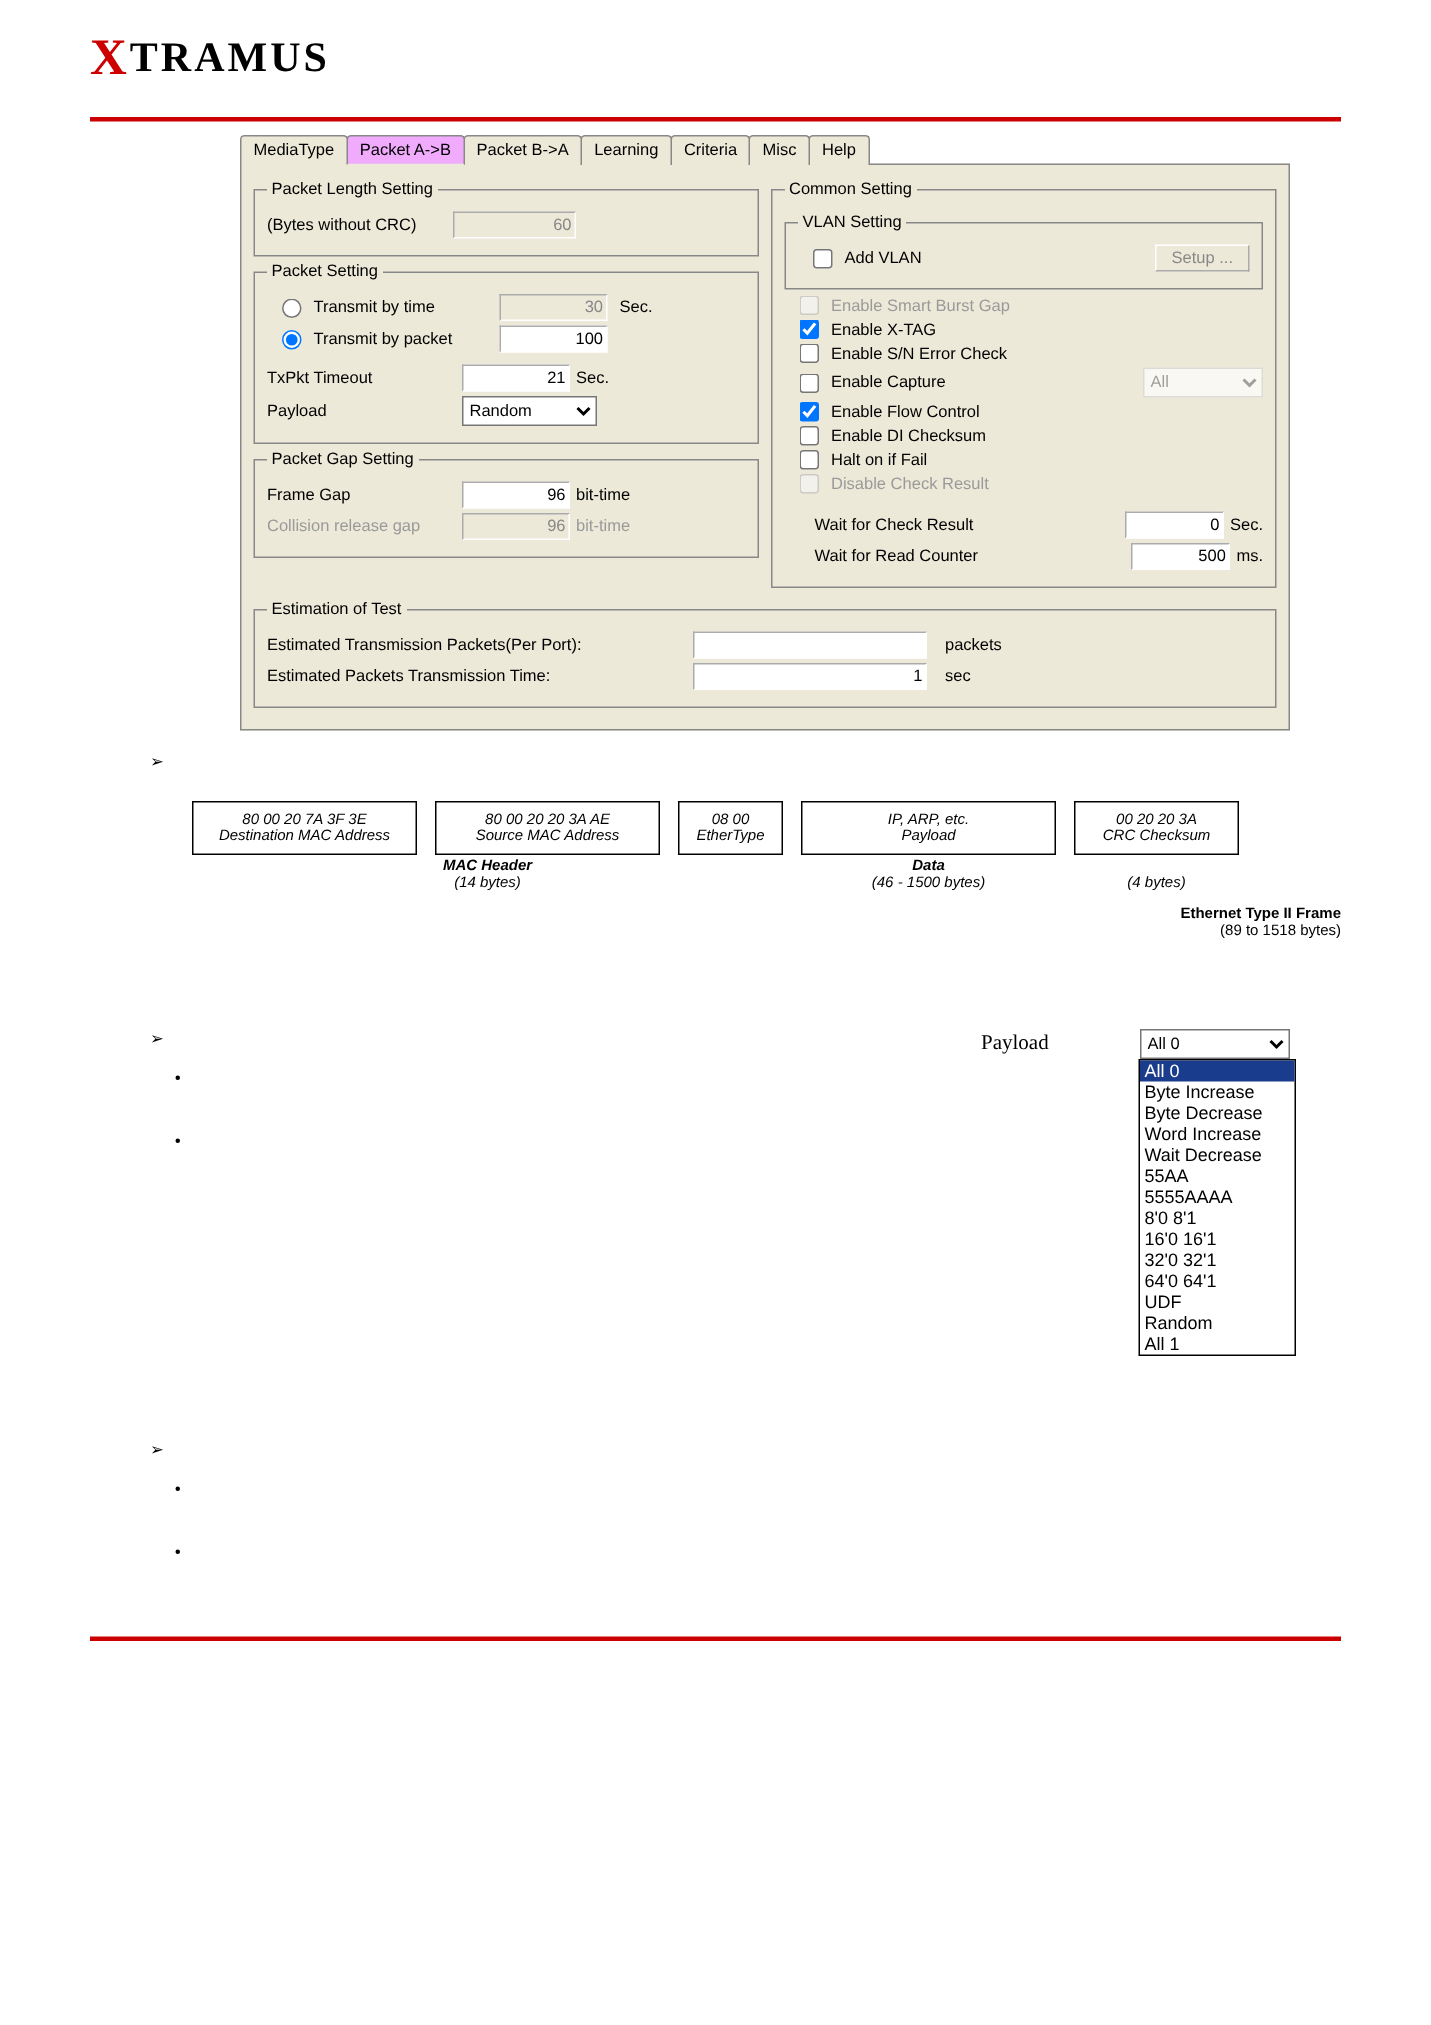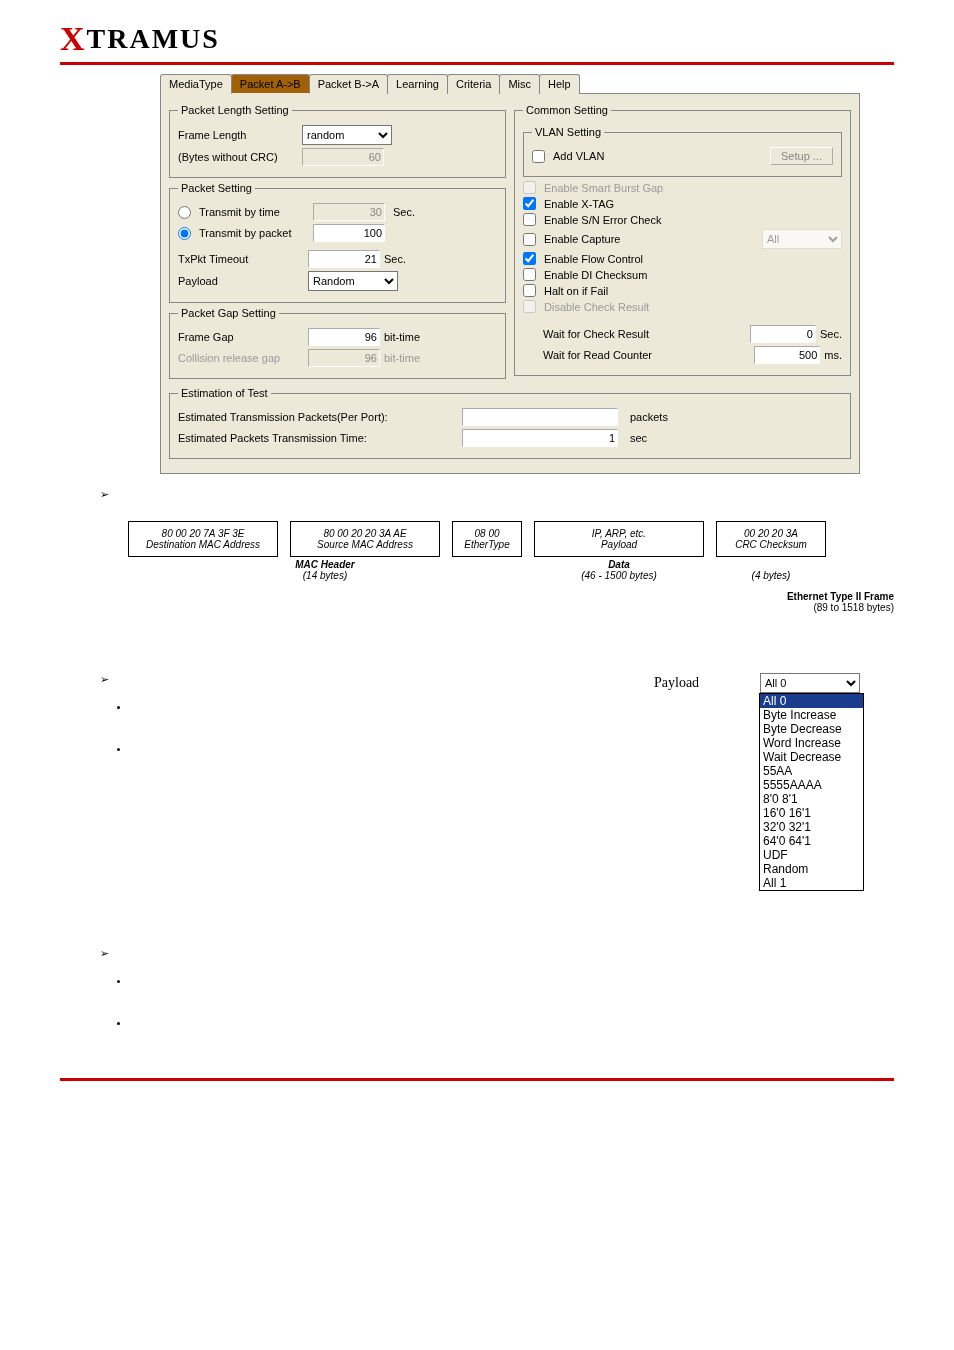--- a/index.html
+++ b/index.html
@@ -11,21 +11,21 @@
   }
   .page {
     padding: 20px 60px;
   }
   .logo {
     font-family: "Times New Roman", serif;
     font-size: 28px;
     font-weight: bold;
     color: #000;
     letter-spacing: 2px;
-    margin-bottom: 4px;
+    margin-bottom: 20px;
   }
   .logo .x {
     color: #c00;
     font-size: 34px;
     vertical-align: -2px;
   }
   .hr-red {
     border: none;
     border-top: 3px solid #c00;
     margin: 0 0 8px 0;
@@ -44,21 +44,21 @@
   .tab {
     padding: 3px 8px;
     border: 1px solid #888;
     border-bottom: none;
     background: #ece9d8;
     border-radius: 3px 3px 0 0;
     margin-right: -1px;
     cursor: pointer;
   }
   .tab.active {
-    background: #a16207;
+    background: #f0abfc;
     border-bottom: 1px solid #ece9d8;
     position: relative;
     z-index: 3;
   }
   .panel {
     background: #ece9d8;
     border: 1px solid #888;
     padding: 6px 8px 10px 8px;
     position: relative;
     z-index: 1;
@@ -107,21 +107,21 @@
   }
   .disabled-text { color: #9a9a9a; }
   .btn {
     font-size: 11px;
     padding: 2px 10px;
     background: #ece9d8;
     border: 1px outset #fff;
     cursor: pointer;
   }
   .btn.disabled { color: #888; }
-  .chk input { margin: 0 4px 0 0; vertical-align: middle; }
+  .chk input { margin: 0 4px 0 10px; vertical-align: middle; }
 
   
   .framediag {
     margin: 20px 0 10px 0;
     display: flex;
     justify-content: center;
     font-style: italic;
   }
   .fbox {
     border: 1px solid #000;
@@ -199,24 +199,20 @@
       <div class="tab">Misc</div>
       <div class="tab">Help</div>
     </div>
 
     <div class="panel">
       <div class="cols">
 
         <div class="col">
           <fieldset>
             <legend>Packet Length Setting</legend>
-            <div class="row">
-              <label style="width:120px">Frame Length</label>
-              <select class="sel" style="width:90px"><option>random</option></select>
-            </div>
             <div class="row">
               <label style="width:120px">(Bytes without CRC)</label>
               <input class="txt disabled" style="width: 76px;" disabled="" value="60">
             </div>
           </fieldset>
 
           <fieldset>
             <legend>Packet Setting</legend>
             <div class="row chk">
               <input type="radio" name="txmode" style="">

